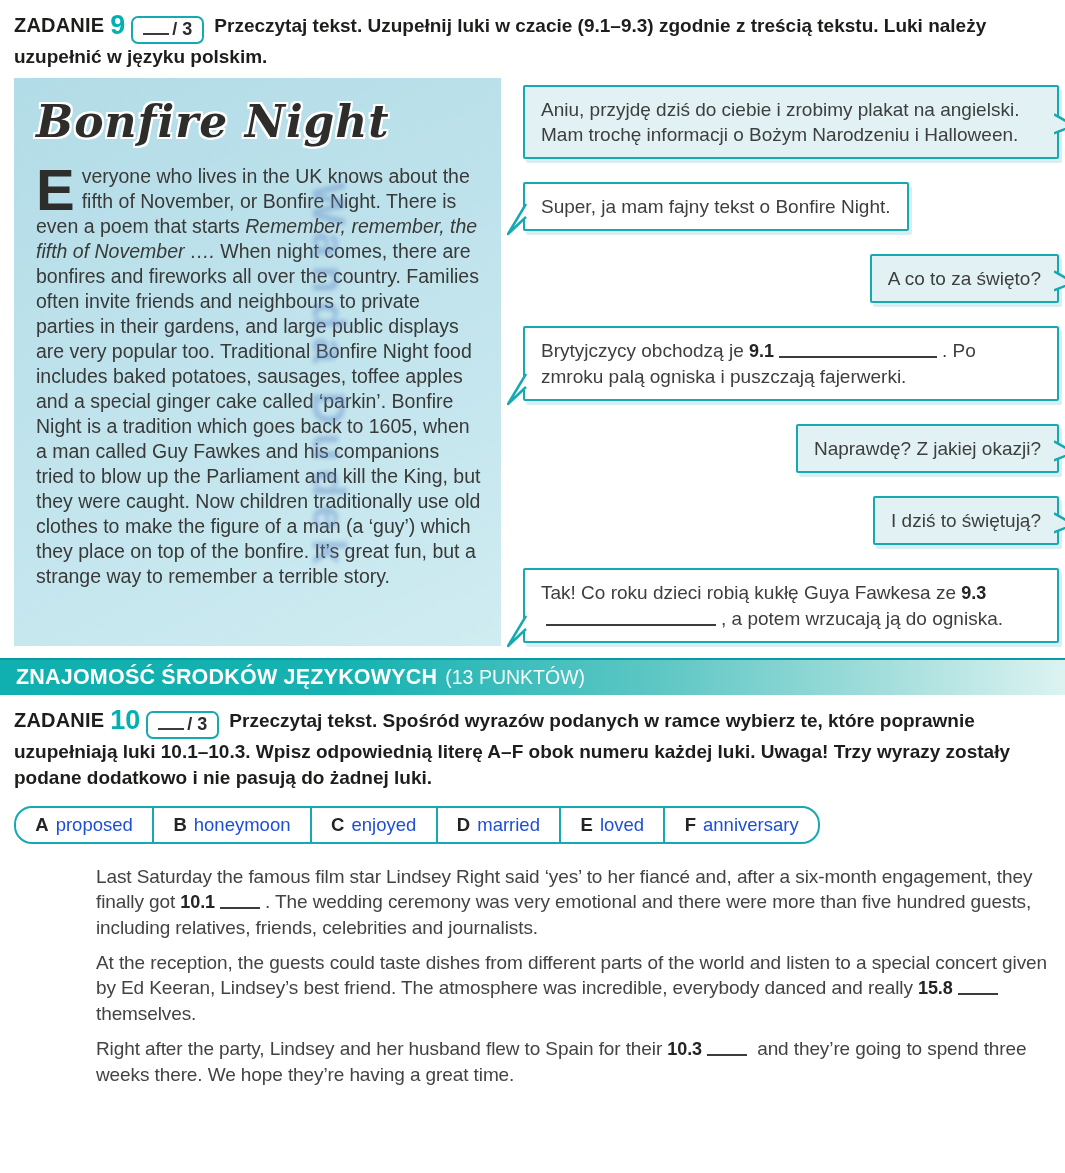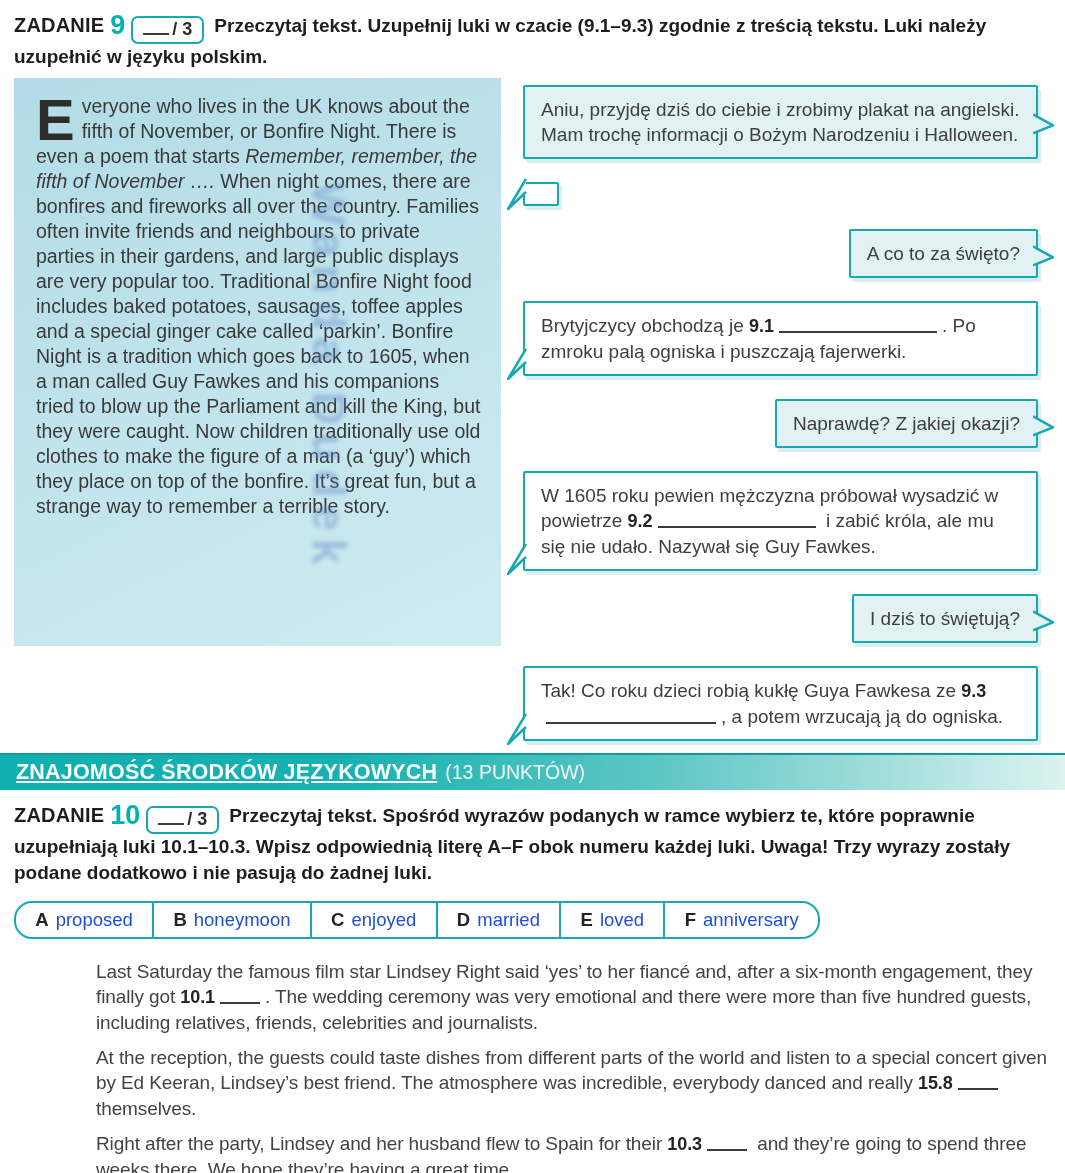--- a/index.html
+++ b/index.html
@@ -1,21 +1,21 @@
 <!DOCTYPE html>
 <html><head>
 <meta charset="utf-8">
 <style>
   html,body{margin:0;padding:0;background:#ffffff;}
   body{
     width:1065px;height:1173px;position:relative;overflow:hidden;
     font-family:"Liberation Sans", sans-serif;color:#3c3c3b;
     -webkit-font-smoothing:antialiased;
   }
-  .pad{padding-left:14px;padding-right:27px;}
+  .pad{padding-left:14px;padding-right:6px;}
 
   
   .task-header{margin-top:12px;font-size:19px;line-height:26px;font-weight:bold;color:#1d1d1b;}
   .task-word{font-weight:bold;font-size:20px;letter-spacing:.2px;}
   .task-num{color:#00b1b0;font-size:27px;font-weight:bold;margin:0 6px 0 6px;vertical-align:-2px;}
   .score-box{
     display:inline-block;border:2px solid #17a9b2;border-radius:7px;background:#fff;
     padding:1px 10px 3px 10px;margin-right:10px;font-weight:bold;color:#2c2c2b;vertical-align:-3px;
     font-size:18px;line-height:20px;white-space:nowrap;
   }
@@ -67,21 +67,21 @@
     display:inline-block;border-bottom:2px solid #3c3c3b;height:14px;
     margin:0 5px -1px 5px;
   }
 
   
   .banner{
     margin-top:12px;height:35px;display:flex;align-items:center;
     background:linear-gradient(90deg,#0fb0af 0%,#15b2b1 32%,#5ec7c4 62%,#a6dfdd 84%,#dcf3f1 100%);
     border-top:2px solid #0c9aa2;
   }
-  .banner .title{color:#fff;font-weight:bold;font-size:21.5px;letter-spacing:.2px;padding-left:16px;text-decoration:underline;}
+  .banner .title{color:#fff;font-weight:bold;font-size:21.5px;letter-spacing:.2px;padding-left:16px;}
   .banner .points{color:#f4fbfb;font-size:19.5px;margin-left:8px;font-weight:normal;}
 
   
   .word-bank{
     box-sizing:border-box;width:806px;margin-top:15px;display:flex;
     border:2.5px solid #17a9b2;border-radius:18px;background:#fff;overflow:hidden;
   }
   .word-cell{
     flex:1 1 auto;display:flex;align-items:center;justify-content:center;gap:7px;
     padding:6px 14px;border-right:2px solid #17a9b2;font-size:18.5px;white-space:nowrap;
@@ -97,44 +97,42 @@
 </head>
 <body>
 
 <div class="pad task-header">
   <span class="task-word">ZADANIE</span><span class="task-num">9</span><span class="score-box"><span class="score-blank"></span><span>/ 3</span></span><span>Przeczytaj tekst. Uzupełnij luki w czacie (9.1–9.3) zgodnie z treścią tekstu. Luki należy uzupełnić w języku polskim.</span>
 </div>
 
 <div class="pad main-row">
 
   <div class="reading-box">
+    <div class="reading-title">Bonfire Night</div>
     <div class="reading-text">
       <span class="dropcap">E</span><span><span>veryone who lives in the UK knows about the fifth of November, or Bonfire Night. There is even a poem that starts </span><span class="i">Remember, remember, the fifth of November ….</span><span> When night comes, there are bonfires and fireworks all over the country. Families often invite friends and neighbours to private parties in their gardens, and large public displays are very popular too. Traditional Bonfire Night food includes baked potatoes, sausages, toffee apples and a special ginger cake called ‘parkin’. Bonfire Night is a tradition which goes back to 1605, when a man called Guy Fawkes and his companions tried to blow up the Parliament and kill the King, but they were caught. Now children traditionally use old clothes to make the figure of a man (a ‘guy’) which they place on top of the bonfire. It’s great fun, but a strange way to remember a terrible story.</span></span>
     </div>
   </div>
 
   <div class="chat" id="chat">
       <div class="bubble teal full"><svg class="tail tail-right" width="22" height="24" viewBox="0 0 22 24">
           <path d="M0 2 L20 13 L0 21" fill="#e2f1f3" stroke="#17a9b2" stroke-width="2.5" stroke-linejoin="round"></path>
         </svg><span><span>Aniu, przyjdę dziś do ciebie i zrobimy plakat na angielski. Mam trochę informacji o Bożym Narodzeniu i Halloween.</span></span></div>
       <div class="bubble white "><svg class="tail tail-left" width="20" height="34" viewBox="0 0 20 34">
           <path d="M19 2 L1 32 L19 15" fill="#ffffff" stroke="#17a9b2" stroke-width="2.5" stroke-linejoin="round"></path>
-        </svg></div>
+        </svg><span><span>Super, ja mam fajny tekst o Bonfire Night.</span></span></div>
       <div class="bubble teal "><svg class="tail tail-right" width="22" height="24" viewBox="0 0 22 24">
           <path d="M0 2 L20 13 L0 21" fill="#e2f1f3" stroke="#17a9b2" stroke-width="2.5" stroke-linejoin="round"></path>
         </svg><span><span>A co to za święto?</span></span></div>
       <div class="bubble white full"><svg class="tail tail-left" width="20" height="34" viewBox="0 0 20 34">
           <path d="M19 2 L1 32 L19 15" fill="#ffffff" stroke="#17a9b2" stroke-width="2.5" stroke-linejoin="round"></path>
         </svg><span><span>Brytyjczycy obchodzą je </span><span class="b sm">9.1</span><span class="blank" style="width: 158px;"></span><span>. Po zmroku palą ogniska i puszczają fajerwerki.</span></span></div>
       <div class="bubble teal "><svg class="tail tail-right" width="22" height="24" viewBox="0 0 22 24">
           <path d="M0 2 L20 13 L0 21" fill="#e2f1f3" stroke="#17a9b2" stroke-width="2.5" stroke-linejoin="round"></path>
         </svg><span><span>Naprawdę? Z jakiej okazji?</span></span></div>
-      <div class="bubble white full"><svg class="tail tail-left" width="20" height="34" viewBox="0 0 20 34">
-          <path d="M19 2 L1 32 L19 15" fill="#ffffff" stroke="#17a9b2" stroke-width="2.5" stroke-linejoin="round"></path>
-        </svg><span><span>W 1605 roku pewien mężczyzna próbował wysadzić w powietrze </span><span class="b sm">9.2</span><span class="blank" style="width: 158px;"></span><span> i zabić króla, ale mu się nie udało. Nazywał się Guy Fawkes.</span></span></div>
       <div class="bubble teal "><svg class="tail tail-right" width="22" height="24" viewBox="0 0 22 24">
           <path d="M0 2 L20 13 L0 21" fill="#e2f1f3" stroke="#17a9b2" stroke-width="2.5" stroke-linejoin="round"></path>
         </svg><span><span>I dziś to świętują?</span></span></div>
       <div class="bubble white full"><svg class="tail tail-left" width="20" height="34" viewBox="0 0 20 34">
           <path d="M19 2 L1 32 L19 15" fill="#ffffff" stroke="#17a9b2" stroke-width="2.5" stroke-linejoin="round"></path>
         </svg><span><span>Tak! Co roku dzieci robią kukłę Guya Fawkesa ze </span><span class="b sm">9.3</span><span class="blank" style="width: 170px;"></span><span>, a potem wrzucają ją do ogniska.</span></span></div>
     </div>
 </div>
 
 <div class="watermark">Wanda Dudek</div>

